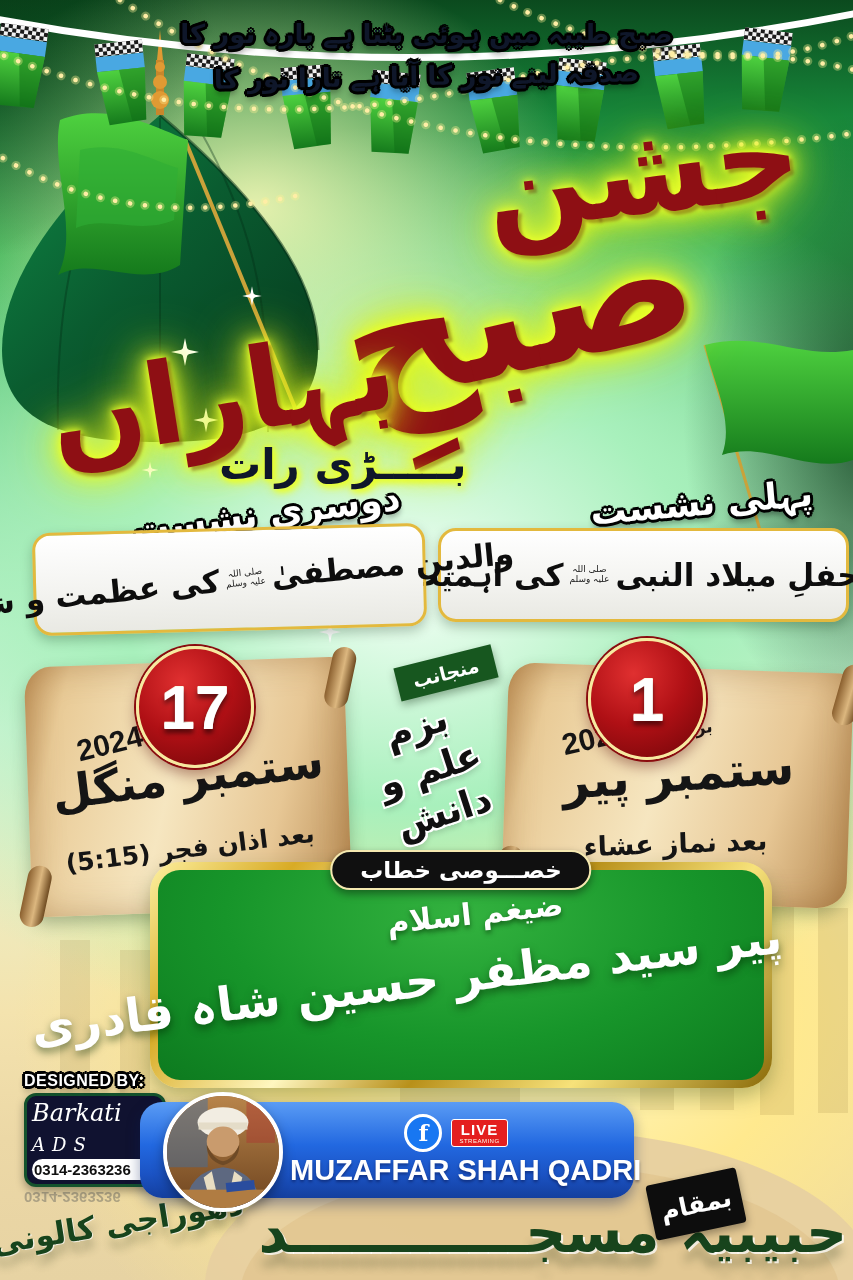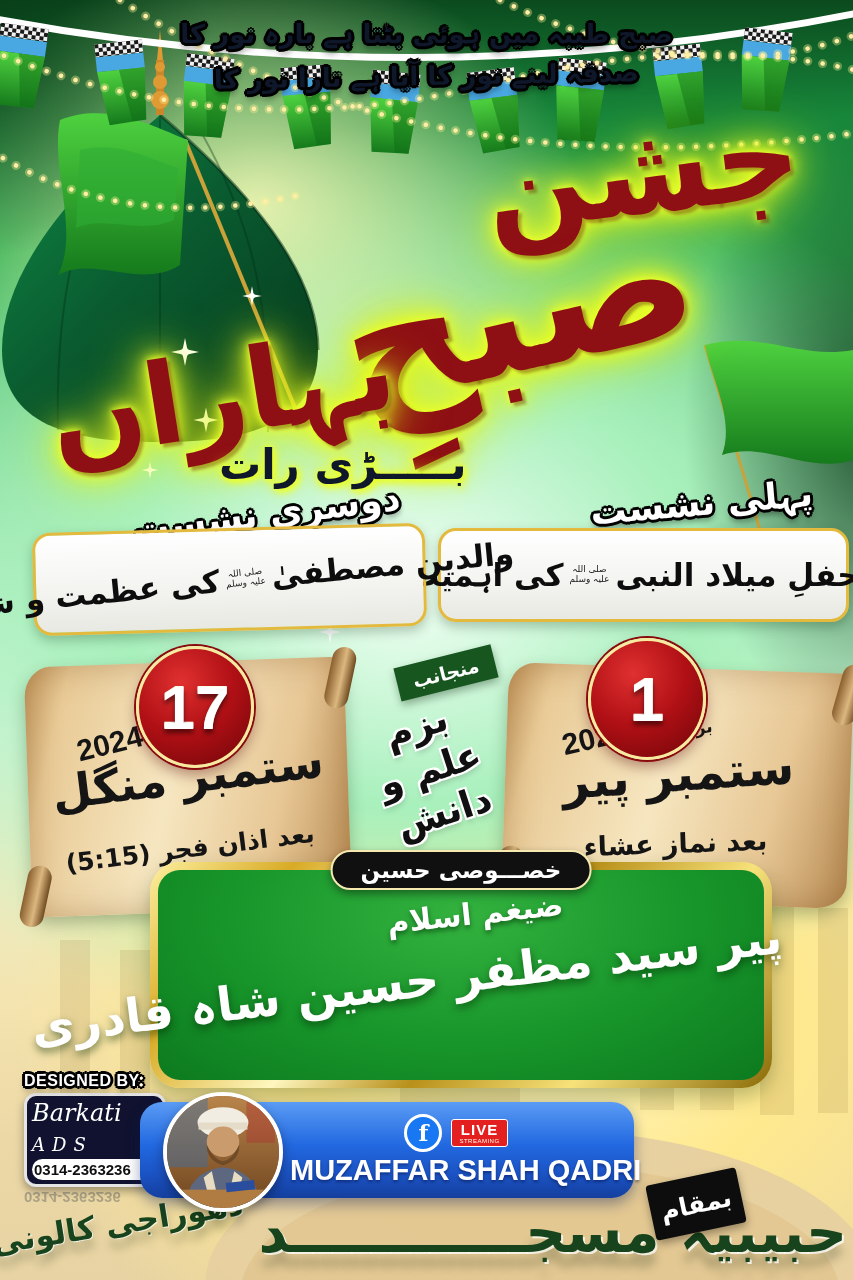--- a/index.html
+++ b/index.html
@@ -100,21 +100,21 @@
   .spk-title{position:absolute;top:26px;left:50%;transform:translateX(-42%) rotate(-6deg);
     color:#fff;font-size:30px;font-weight:bold;direction:rtl;white-space:nowrap;
     text-shadow:0 3px 5px rgba(0,40,0,.55);}
   .spk-name{position:absolute;top:78px;left:-20px;right:-20px;text-align:center;
     transform:rotate(-7deg);color:#fff;font-size:47px;font-weight:bold;direction:rtl;
     white-space:nowrap;text-shadow:0 4px 8px rgba(0,40,0,.55);}
   
   .designer{position:absolute;z-index:4;left:24px;top:1072px;width:142px;text-align:left;
     font-family:"Liberation Sans",sans-serif;}
   .des-h{color:#fff;font-weight:bold;font-size:16px;letter-spacing:.5px;}
-  .des-card{margin-top:3px;background:#101230;border:3px solid #e5e5e5;border-radius:12px;
+  .des-card{margin-top:3px;background:#101230;border:3px solid #14532d;border-radius:12px;
     padding:5px 5px 4px;box-shadow:0 4px 8px rgba(0,0,0,.35);}
   .des-brand{font-family:"DejaVu Serif",serif;font-style:italic;color:#fff;font-size:24px;line-height:1;}
   .des-sub{font-family:"DejaVu Serif",serif;font-style:italic;color:#fff;font-size:18px;
     letter-spacing:7px;margin-top:9px;}
   .des-phone{background:#fff;border-radius:999px;margin-top:4px;font-size:15px;font-weight:bold;
     color:#101010;padding:2px 2px;}
   .des-refl{margin-top:2px;font-size:15px;font-weight:bold;color:#3a4048;opacity:.35;
     transform:scaleY(-1);}
   
   .livebar{position:absolute;z-index:4;left:140px;top:1102px;width:494px;height:96px;
@@ -298,21 +298,21 @@
 
   <div class="org-label">منجانب</div>
   <div class="org-words">
     <div>بزم</div>
     <div>علم و</div>
     <div>دانش</div>
   </div>
 
   <div class="banner">
     <div class="banner-in">
-      <div class="spec-pill">خصـــوصی حسین</div>
+      <div class="spec-pill">خصـــوصی خطاب</div>
       <div class="spk-title">ضیغم اسلام</div>
       <div class="spk-name">پیر سید مظفر حسین شاہ قادری</div>
     </div>
   </div>
 
   <div class="designer">
     <div class="des-h outline-b">DESIGNED BY:</div>
     <div class="des-card">
       <div class="des-brand">Barkati</div>
       <div class="des-sub">ADS</div>

